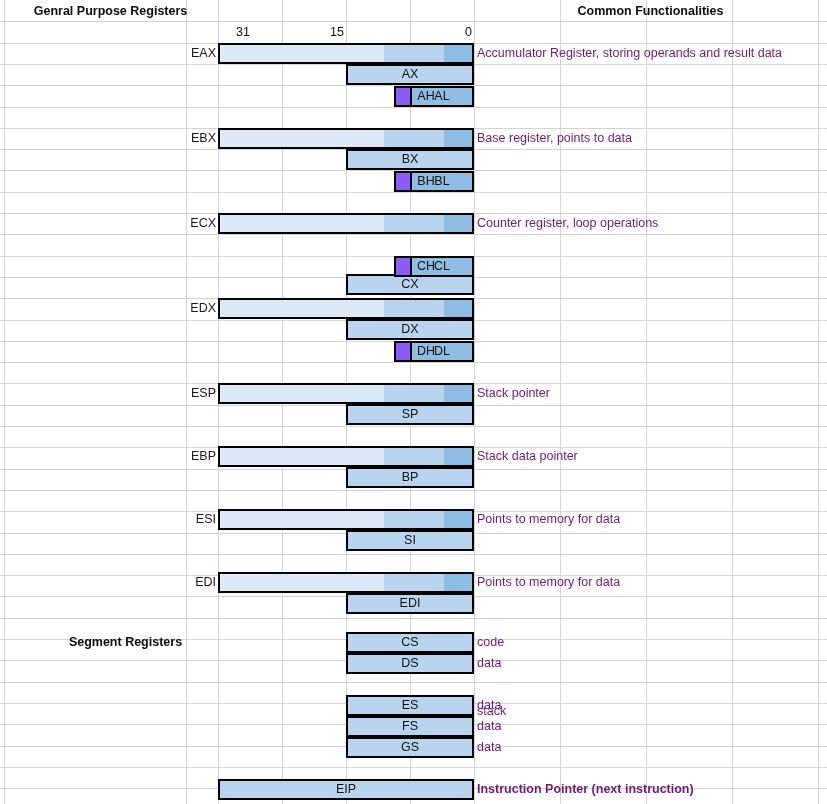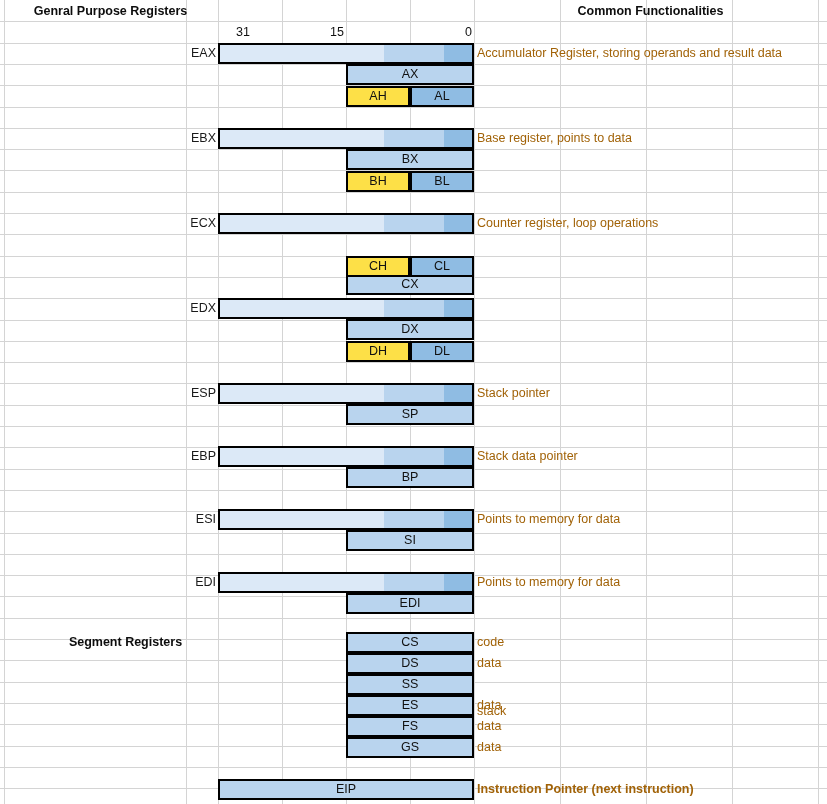--- a/index.html
+++ b/index.html
@@ -67,21 +67,21 @@
   .ticklabel {
     text-align: right;
     font-size: 12.5px;
     color: #111;
     padding-right: 2px;
   }
 
   .desc {
     text-align: left;
     font-size: 12.5px;
-    color: #a16207;
+    color: #701a75;
     padding-left: 3px;
   }
 
   
   .bar {
     position: absolute;
     border: 2px solid #000000;
     height: 21px;
     line-height: 17px;
     text-align: center;
@@ -100,21 +100,21 @@
     width: 100%;
     height: 100%;
     line-height: 17px;
   }
   
   .band-a { background: #dce9f7; }
   .band-b { background: #b9d4ee; }
   .band-c { background: #8fbce3; }
   
   .fill-16 { background: #b9d4ee; }
-  .fill-8h { background: #fde047; }
+  .fill-8h { background: #8b5cf6; margin-left: 48px; }
   .fill-8l { background: #8fbce3; }
   .fill-seg { background: #b9d4ee; }
 </style>
 </head>
 <body>
 
 <div id="sheet">
     <div class="hline" style="top: 21px;"></div>
     <div class="hline" style="top: 43px;"></div>
     <div class="hline" style="top: 64px;"></div>
@@ -300,23 +300,20 @@
   <div class="bar fill-seg" style="left:346px; top:632px; width:128px;">
     <span class="lbl">CS</span>
   </div>
   <div class="cell desc" style="left:474px; top:632px; width:353px;">code</div>
 
   <div class="bar fill-seg" style="left:346px; top:653px; width:128px;">
     <span class="lbl">DS</span>
   </div>
   <div class="cell desc" style="left:474px; top:653px; width:353px;">data</div>
 
-  <div class="bar fill-seg" style="left:346px; top:674px; width:128px;">
-    <span class="lbl">SS</span>
-  </div>
   <div class="cell desc" style="left:474px; top:688px; width:353px;margin-top:13px;">stack</div>
 
   <div class="bar fill-seg" style="left:346px; top:695px; width:128px;">
     <span class="lbl">ES</span>
   </div>
   <div class="cell desc" style="left:474px; top:695px; width:353px;">data</div>
 
   <div class="bar fill-seg" style="left:346px; top:716px; width:128px;">
     <span class="lbl">FS</span>
   </div>

